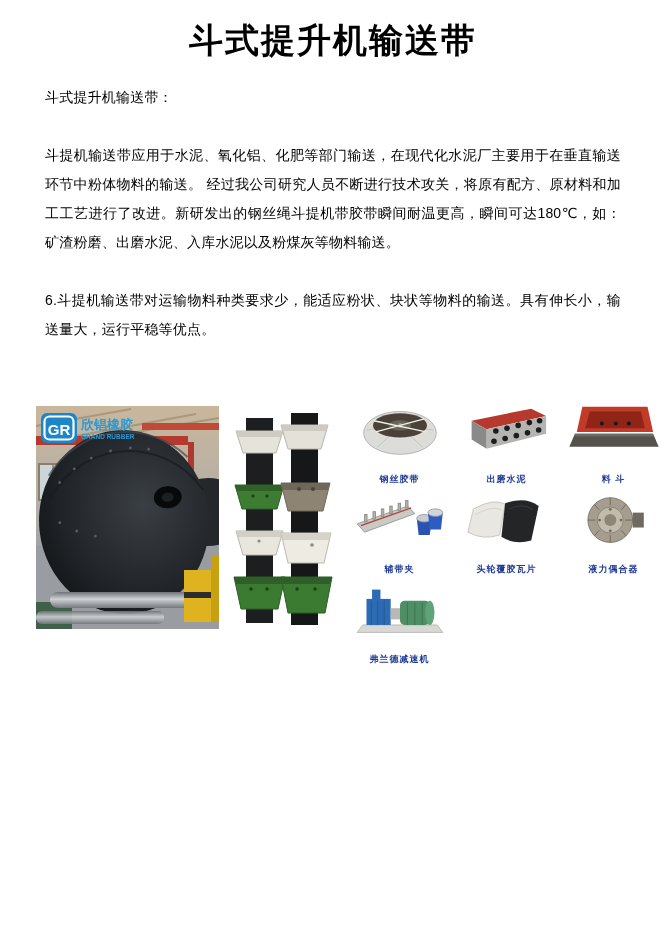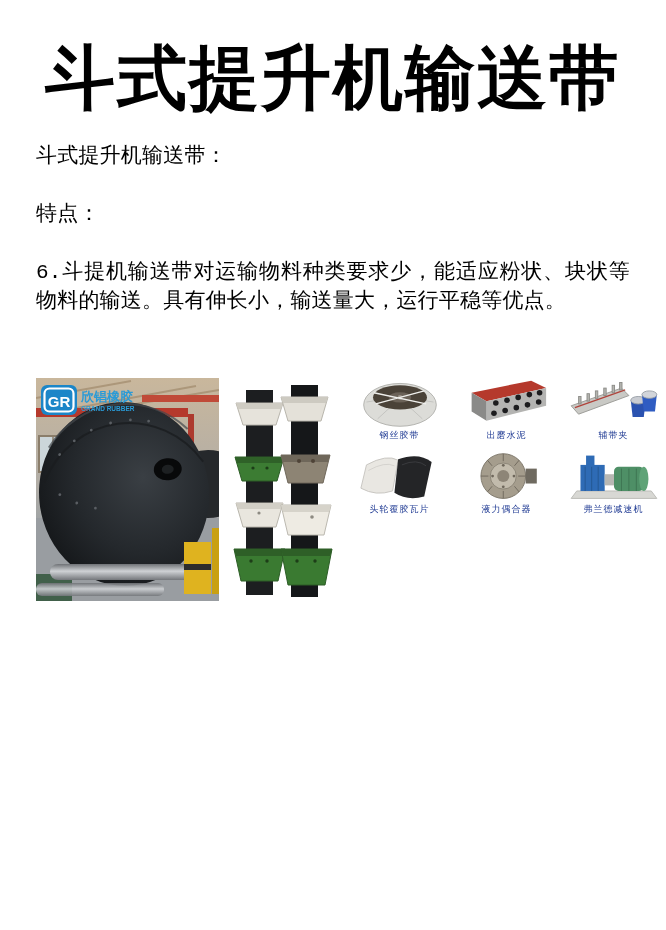--- a/index.html
+++ b/index.html
@@ -3,61 +3,61 @@
 <meta charset="utf-8">
 <style>
   html,body { margin:0; padding:0; background:#fff; }
   .page {
     position:relative; width:666px; height:930px; margin:0 auto;
     background:#ffffff; overflow:hidden;
     font-family:"Liberation Sans","DejaVu Sans",sans-serif;
     color:#000;
   }
   .page-title {
-    margin:16px; padding-top:20px;
-    text-align:center; font-size:70px; line-height:1.2;
+    margin:0; padding-top:20px;
+    text-align:center; font-size:34px; line-height:1.2;
     font-weight:700; letter-spacing:2px; color:#000;
   }
   .text-block { margin:0 36px; }
   .text-block p {
-    margin:0; font-size:21px; line-height:29px; color:#000;
-    letter-spacing:0.2px; text-align:justify; text-justify:inter-ideograph;font-family:Liberation Mono, monospace;
+    margin:9px; font-size:14px; line-height:29px; color:#000;
+    letter-spacing:0.2px; text-align:justify; text-justify:inter-ideograph;
   }
   p.intro-line   { margin-top:22px; }
   p.section-label{ margin-top:29px; }
   p.body-para    { margin-top:29px; }
 
   
   .gallery { display:flex; align-items:flex-start; margin:62px 0 0 36px; }
   .factory-photo { width:183px; height:223px; flex:0 0 auto; }
   .bucket-display { width:108px; height:216px; flex:0 0 auto; margin-left:10px; margin-top:7px; }
   .factory-photo svg, .bucket-display svg { display:block; width:100%; height:100%; }
 
   .parts-grid {
     display:grid; grid-template-columns:repeat(3,107px);
     row-gap:9px; column-gap:0px; margin-left:9px; margin-top:-2px;
   }
   .part-cell { width:107px; text-align:center; }
   .part-img { width:107px; height:54px; display:flex; align-items:center; justify-content:center; }
   .part-img svg { width:100px; height:54px; display:block; }
   .part-caption {
-    margin-top:0; font-size:9px; font-weight:400; letter-spacing:1px;
+    margin-top:16px; font-size:9px; font-weight:700; letter-spacing:1px;
     color:#1f3a93; line-height:11px; white-space:nowrap;
   }
 </style>
 </head>
 <body>
 
 <div class="page">
 
   <h1 class="page-title">斗式提升机输送带</h1>
 
   <div class="text-block">
     <p class="intro-line">斗式提升机输送带：</p>
-    <p class="section-label">特点：</p>
+    <p class="body-para">斗提机输送带应用于水泥、氧化铝、化肥等部门输送，在现代化水泥厂主要用于在垂直输送环节中粉体物料的输送。 经过我公司研究人员不断进行技术攻关，将原有配方、原材料和加工工艺进行了改进。新研发出的钢丝绳斗提机带胶带瞬间耐温更高，瞬间可达180℃，如：矿渣粉磨、出磨水泥、入库水泥以及粉煤灰等物料输送。</p>
     <p class="body-para">6.斗提机输送带对运输物料种类要求少，能适应粉状、块状等物料的输送。具有伸长小，输送量大，运行平稳等优点。</p>
   </div>
 
   <div class="gallery">
 
     <div class="factory-photo">
       <svg viewBox="0 0 183 223">
         <defs>
           <linearGradient id="pbg" x1="0" y1="0" x2="0" y2="1">
             <stop offset="0" stop-color="#c9b79c"></stop>
@@ -196,20 +196,34 @@
                 <circle cx="48" cy="37" r="3"></circle>
                 <circle cx="60" cy="34" r="3"></circle>
               <circle cx="72" cy="31" r="3"></circle>
                 <circle cx="84" cy="28" r="3"></circle>
             </g>
           </svg>
         </div>
         <div class="part-caption">出磨水泥</div>
       </div>
 
+      <div class="part-cell">
+        <div class="part-img">
+          <svg viewBox="0 0 100 58">
+            <polygon points="16,3 86,3 92,30 10,30" fill="#c23a28"></polygon>
+            <polygon points="24,8 79,8 83,26 19,26" fill="#8f2517"></polygon>
+            <circle cx="37" cy="21" r="2.2" fill="#1a1a1a"></circle>
+              <circle cx="52" cy="21" r="2.2" fill="#1a1a1a"></circle>
+              <circle cx="66" cy="21" r="2.2" fill="#1a1a1a"></circle>
+            <polygon points="8,32 92,32 98,46 2,46" fill="#55514b"></polygon>
+            <polygon points="8,32 92,32 92,35 8,35" fill="#6e6a63"></polygon>
+          </svg>
+        </div>
+        <div class="part-caption">料 斗</div>
+      </div>
 
       <div class="part-cell">
         <div class="part-img">
           <svg viewBox="0 0 100 58">
             <g stroke="#9a9a96">
               <polygon points="4,32 58,13 66,21 12,41" fill="#c9c9c5"></polygon>
             </g>
             <line x1="8" y1="34" x2="62" y2="15" stroke="#b0423a" stroke-width="1.5"></line>
             <g fill="#b5b5b0" stroke="#8c8c88">
               <rect x="12" y="22" width="2.6" height="8"></rect>

